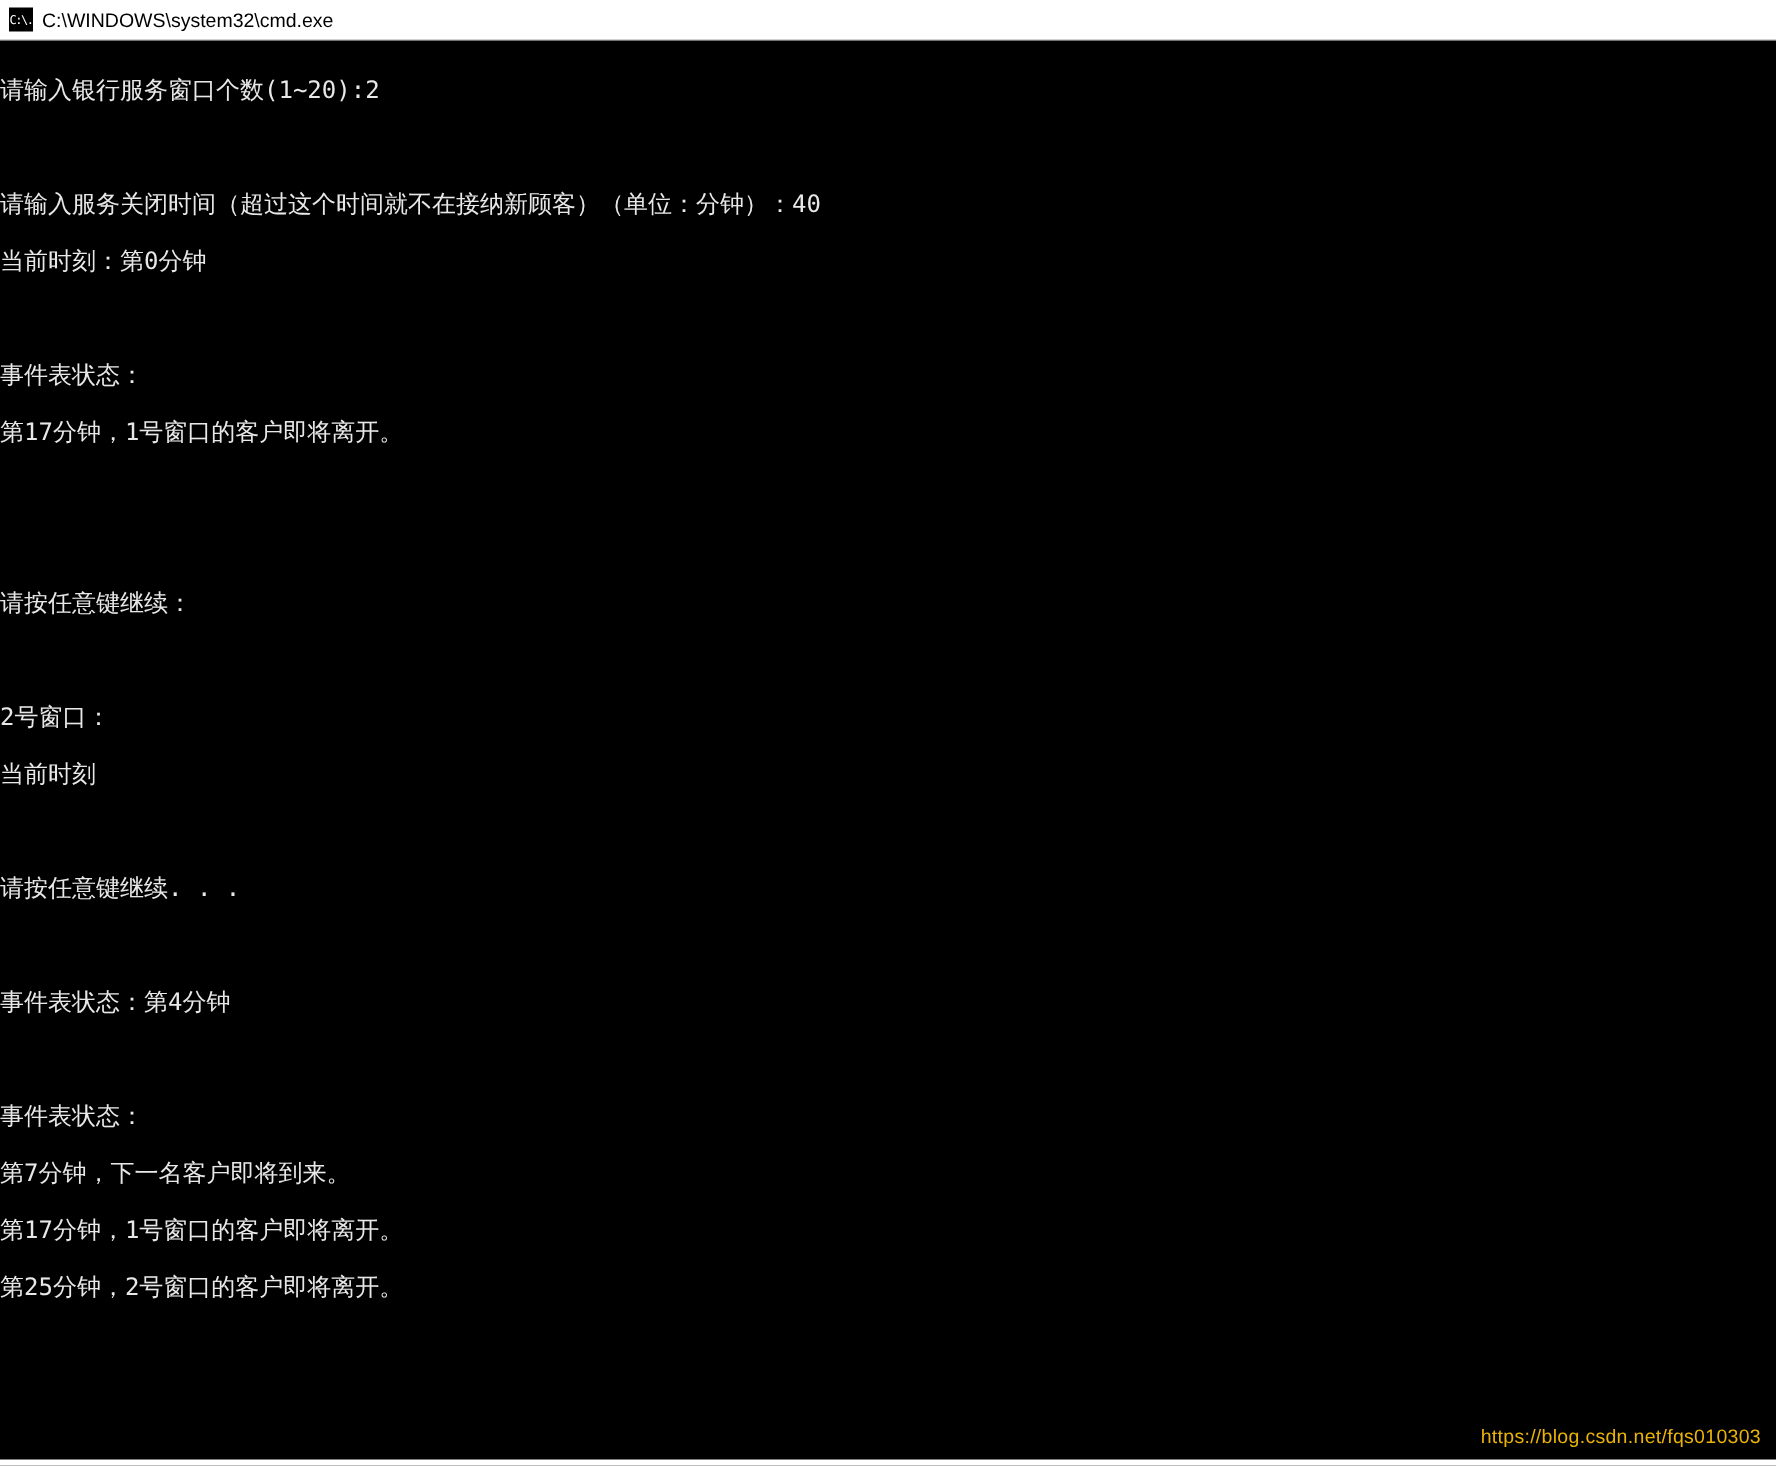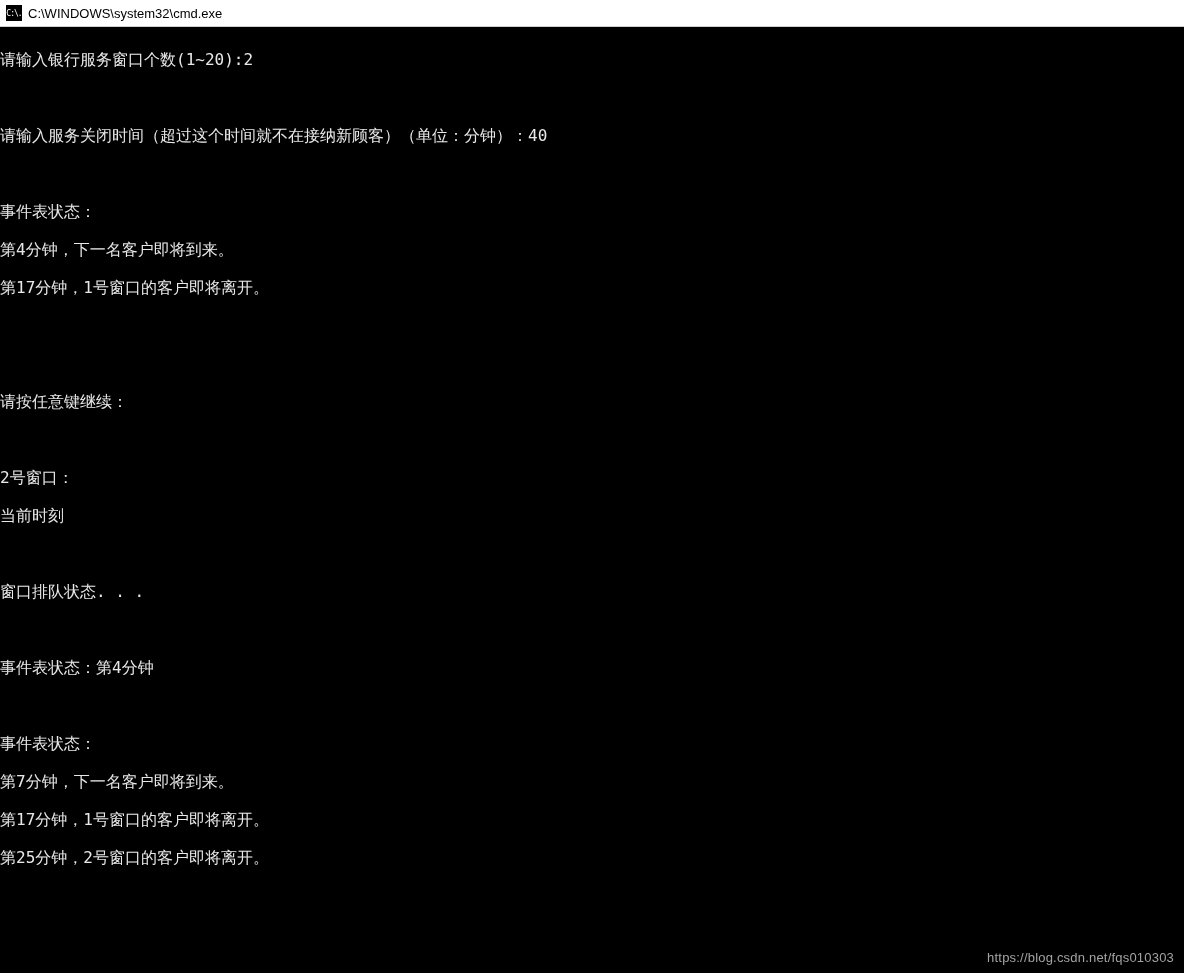--- a/index.html
+++ b/index.html
@@ -49,50 +49,50 @@
     position: relative;
   }
   .console .line {
     display: block;
     min-height: 19px;
   }
   .watermark {
     position: absolute;
     bottom: 6px;
     right: 10px;
-    color: #a3a3a3;
+    color: #eab308;
     font-size: 13px;
     font-family: "Segoe UI", Arial, sans-serif;
     letter-spacing: 0.2px;
   }
 </style>
 </head>
 <body>
 
 <div class="titlebar">
   <span class="cmd-icon">C:\.</span>
   <span>C:\WINDOWS\system32\cmd.exe</span>
 </div>
 
 <div class="console">
 <span class="line">请输入银行服务窗口个数(1~20):2</span>
 <span class="line"></span>
 <span class="line">请输入服务关闭时间（超过这个时间就不在接纳新顾客）（单位：分钟）：40</span>
+<span class="line">当前时刻：第0分钟</span>
 <span class="line"></span>
 <span class="line">事件表状态：</span>
-<span class="line">第4分钟，下一名客户即将到来。</span>
 <span class="line">第17分钟，1号窗口的客户即将离开。</span>
 <span class="line"></span>
 <span class="line"></span>
 <span class="line">请按任意键继续：</span>
 <span class="line"></span>
 <span class="line">2号窗口：</span>
 <span class="line">当前时刻</span>
 <span class="line"></span>
-<span class="line">窗口排队状态. . .</span>
+<span class="line">请按任意键继续. . .</span>
 <span class="line"></span>
 <span class="line">事件表状态：第4分钟</span>
 <span class="line"></span>
 <span class="line">事件表状态：</span>
 <span class="line">第7分钟，下一名客户即将到来。</span>
 <span class="line">第17分钟，1号窗口的客户即将离开。</span>
 <span class="line">第25分钟，2号窗口的客户即将离开。</span>
 
 
 

